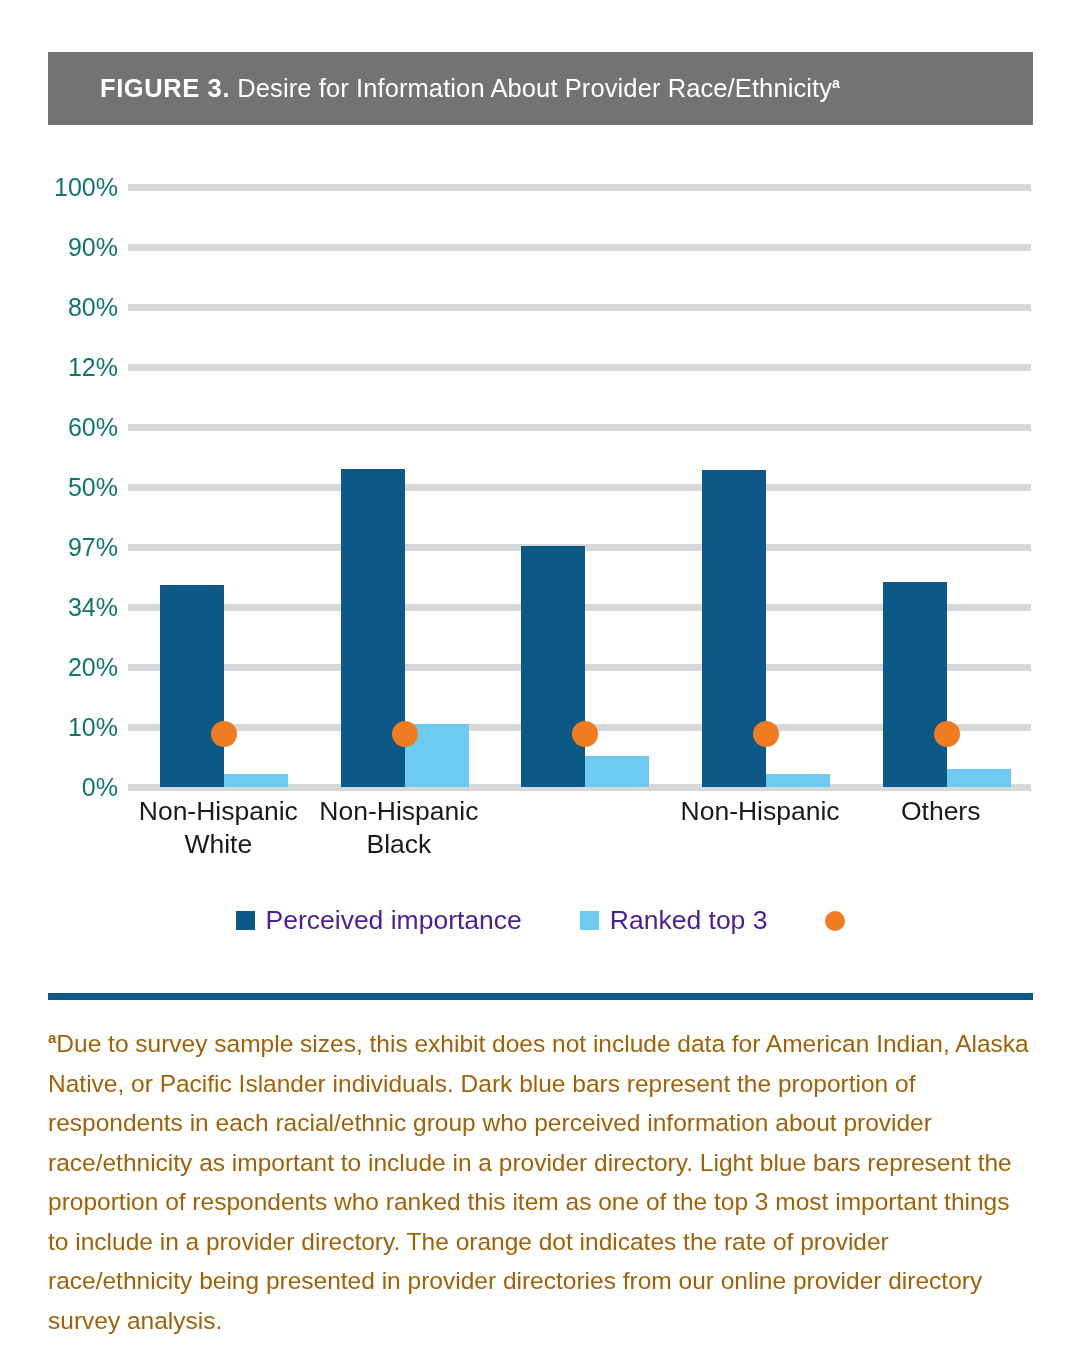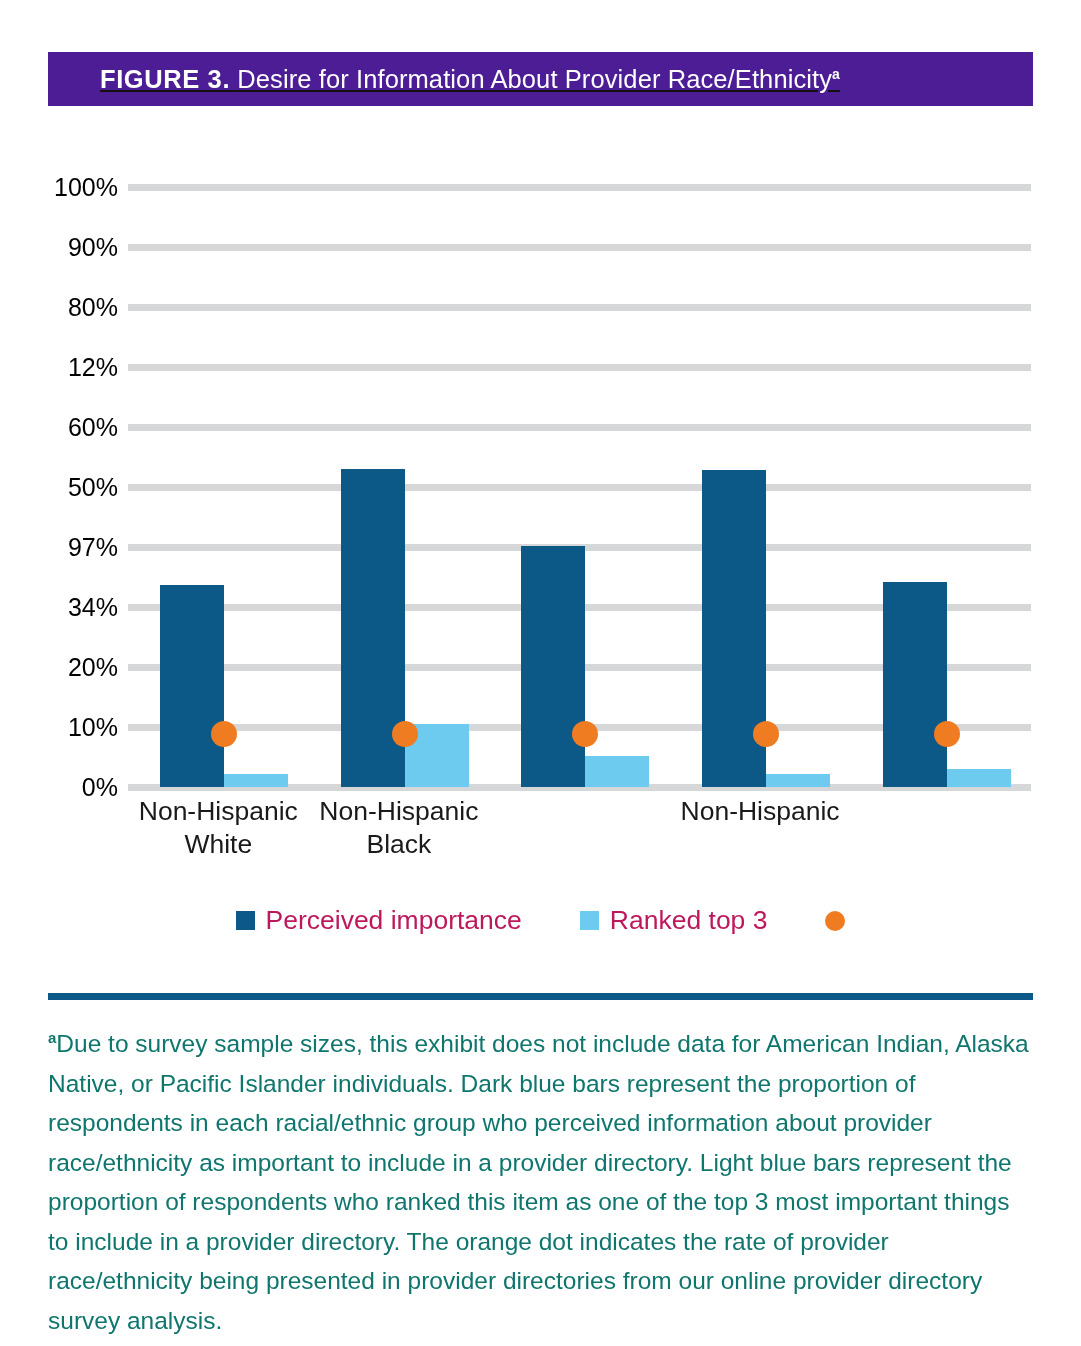--- a/index.html
+++ b/index.html
@@ -12,25 +12,24 @@
     font-family: "Liberation Sans", sans-serif;
     color: #111111;
     position: relative;
     overflow: hidden;
   }
 
   
   #title-banner {
     position: absolute;
     left: 48px; top: 52px;
-    width: 985px; height: 54px;
-    background: #4c1d95;
+    width: 985px; height: 73px;
+    background: #737373;
     display: flex;
     align-items: center;
-    text-decoration: underline;
   }
   #title-text {
     color: #ffffff;
     font-size: 25.5px;
     letter-spacing: .1px;
     padding-left: 52px;
     white-space: nowrap;
   }
   #title-text .fig-label {
     font-weight: bold;
@@ -58,21 +57,21 @@
     position: absolute;
     left: 0; width: 903px;
     height: 7px;
     background: #d5d7d9;
   }
   .ytick {
     position: absolute;
     right: 1045px;           
     text-align: right;
     font-size: 25px;
-    color: #000000;
+    color: #0f766e;
     white-space: nowrap;
   }
   #ylabels {
     position: absolute;
     left: 0; top: 37px;
     width: 118px; height: 600px;
   }
   #ylabels .ytick {
     right: 0; left: auto;
     transform: translateY(-50%);
@@ -121,40 +120,40 @@
     display: flex;
     justify-content: center;
     align-items: center;
     gap: 58px;
   }
   .legend-item {
     display: flex;
     align-items: center;
     gap: 11px;
     font-size: 26.5px;
-    color: #be185d;
+    color: #4c1d95;
     white-space: nowrap;
   }
   .swatch-square { width: 19px; height: 19px; }
   .swatch-circle { width: 20px; height: 20px; border-radius: 50%; }
 
   
   #rule {
     position: absolute;
     left: 48px; top: 993px;
     width: 985px; height: 7px;
     background: #0c5988;
   }
   #footnote {
     position: absolute;
     left: 48px; top: 1018px;
     width: 985px;
     font-size: 24.5px;
     line-height: 39.5px;
-    color: #0f766e;
+    color: #a16207;
     text-align: left;
   }
   #footnote sup {
     font-size: 15px;
     font-weight: bold;
     vertical-align: super;
   }
 </style>
 </head>
 <body>
@@ -230,20 +229,23 @@
         <div>Non-Hispanic</div>
         <div>White</div>
       </div>
       <div class="xlabel" style="left: 180.6px; width: 180.6px;">
         <div>Non-Hispanic</div>
         <div>Black</div>
       </div>
       <div class="xlabel" style="left: 541.8px; width: 180.6px;">
         <div>Non-Hispanic</div>
       </div>
+      <div class="xlabel" style="left: 722.4px; width: 180.6px;">
+        <div>Others</div>
+      </div>
     </div>
 
   <div id="legend">
       <div class="legend-item">
         <span class="swatch-square" style="background: rgb(12, 89, 136);"></span>
         <span>Perceived importance</span>
       </div>
       <div class="legend-item">
         <span class="swatch-square" style="background: rgb(110, 203, 240);"></span>
         <span>Ranked top 3</span>

